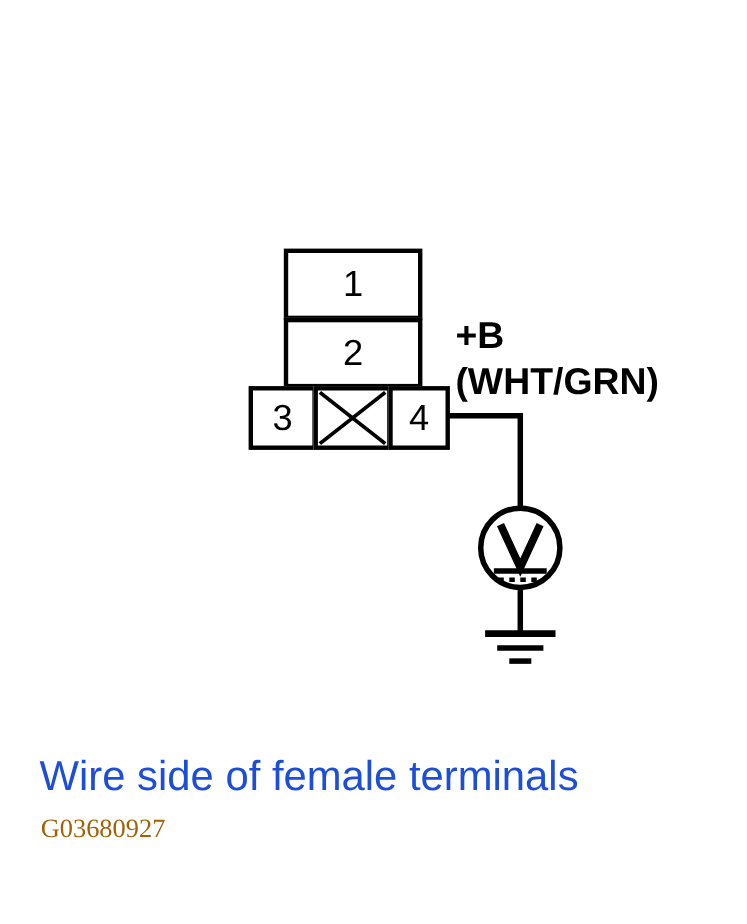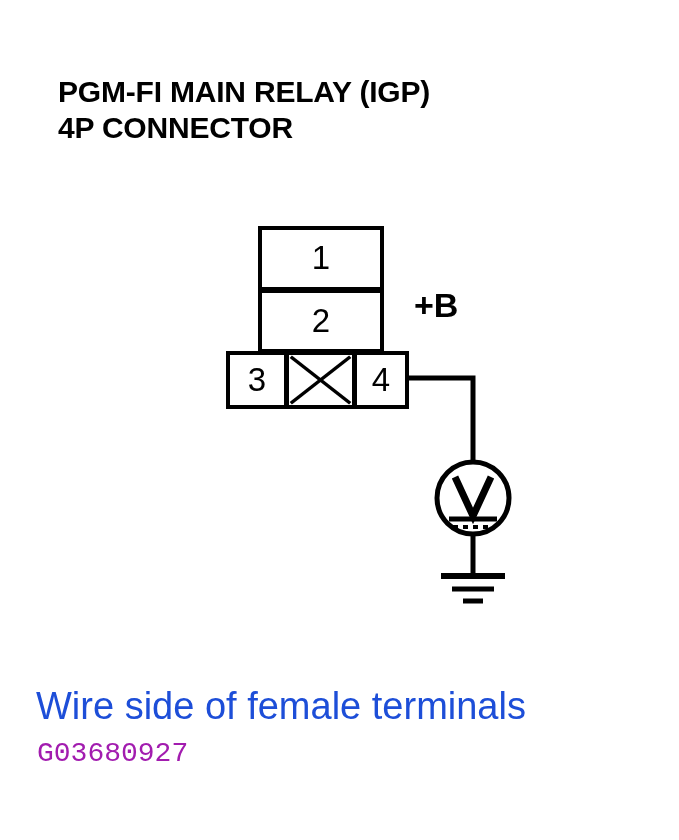--- a/index.html
+++ b/index.html
@@ -143,36 +143,32 @@
     font-family: "Liberation Sans", sans-serif;
     font-size: 38px;
     line-height: 44px;
     white-space: nowrap;
     color: #1d4ed8;
   }
   .caption-id {
     position: absolute;
     left: 37px;
     top: 740px;
-    font-family: Liberation Mono, monospace;
-    font-size: 28px;
+    font-family: Liberation Serif, serif;
+    font-size: 24px;
     line-height: 28px;
     white-space: nowrap;
-    color: #a21caf;
+    color: #a16207;
   }
 </style>
 </head>
 <body>
 
 <div id="diagram-root">
 
-  <div class="title-block">
-    <div class="title-line">PGM-FI MAIN RELAY (IGP)</div>
-    <div class="title-line">4P CONNECTOR</div>
-  </div>
 
   <div class="connector">
 
     <div class="cell cell-1">
       <span class="cell-label">1</span>
     </div>
 
     <div class="cell cell-2">
       <span class="cell-label">2</span>
     </div>
@@ -189,20 +185,21 @@
     </div>
 
     <div class="cell cell-4">
       <span class="cell-label">4</span>
     </div>
 
   </div>
 
   <div class="wire-label">
     <div class="wire-label-line">+B</div>
+    <div class="wire-label-line">(WHT/GRN)</div>
   </div>
 
   <div class="circuit">
     <svg viewBox="0 0 180 260">
 
       <g>
         <path d="M 8 18 L 73 18 L 73 102" fill="none" stroke="#000000" stroke-width="5" stroke-linecap="square"></path>
       </g>
 
       <g>

